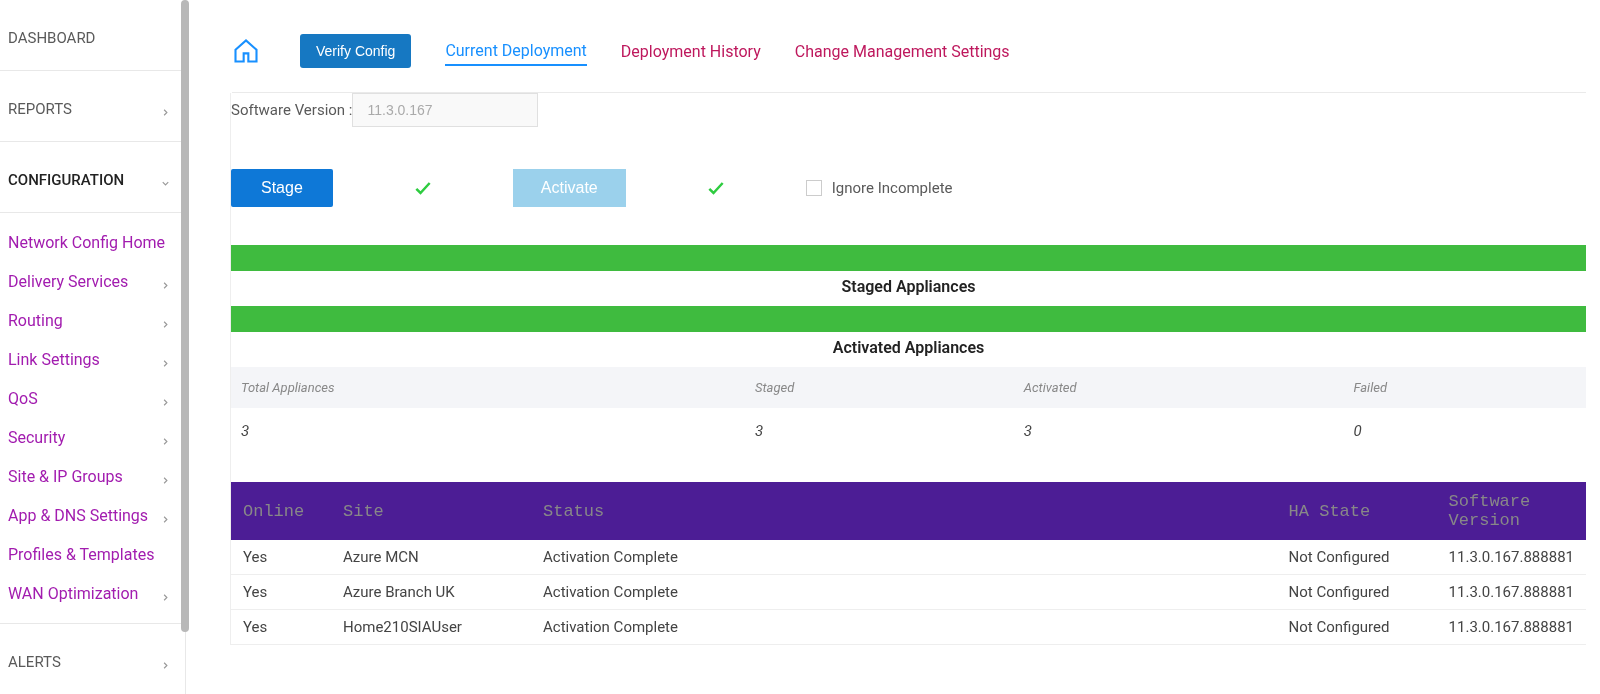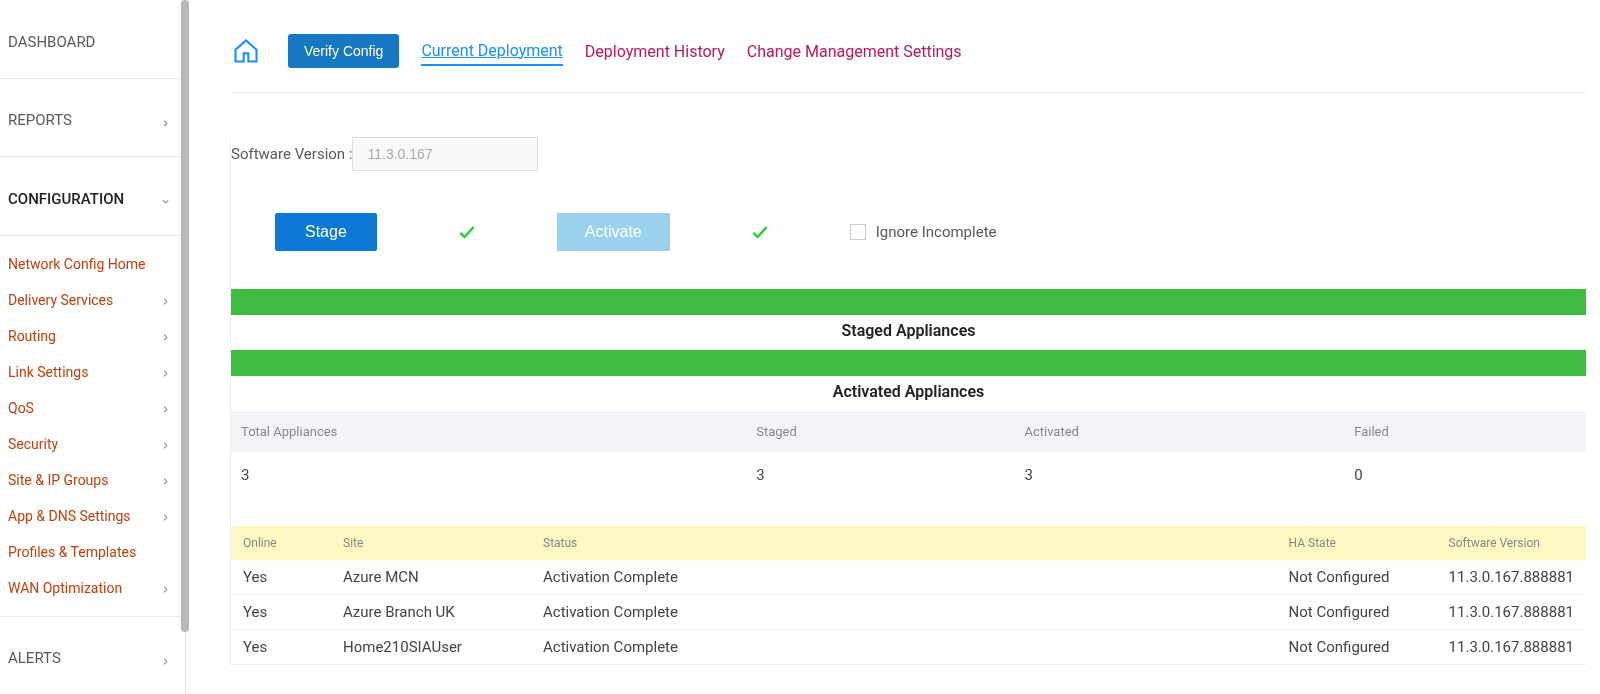--- a/index.html
+++ b/index.html
@@ -44,22 +44,22 @@
     }
     .sidebar-item.main.active {
       color: #222;
       font-weight: 500;
     }
     .sidebar-sub {
       padding: 10px 0 0 0;
     }
     .sidebar-subitem {
       padding: 10px 14px 10px 8px;
-      font-size: 14px;
-      color: #c2410c;
+      font-size: 16px;
+      color: #a21caf;
       display: flex;
       align-items: center;
       justify-content: space-between;
       cursor: pointer;
     }
     .chevron {
       width: 11px;
       height: 11px;
       flex-shrink: 0;
     }
@@ -69,24 +69,23 @@
     .main {
       flex: 1;
       padding: 34px 14px 0 46px;
       overflow: hidden;
     }
 
     
     .tabs-row {
       display: flex;
       align-items: center;
-      gap: 22px;
+      gap: 34px;
       border-bottom: 1px solid #eaeaea;
       padding-bottom: 24px;
-      margin-bottom: 44px;
     }
     .home-icon {
       width: 28px;
       height: 28px;
       color: #1890ff;
       margin-right: 6px;
       cursor: pointer;
     }
     .home-icon svg { width: 100%; height: 100%; }
     .verify-btn {
@@ -100,21 +99,20 @@
     }
     .tab {
       font-size: 16px;
       color: #be185d;
       cursor: pointer;
       padding: 4px 0;
     }
     .tab.active {
       color: #1890ff;
       border-bottom: 2px solid #1890ff;
-      text-decoration: underline;
     }
 
     
     .content {
       border-left: 1px solid #eee;
       padding-left: 0;
       margin-left: -2px;
     }
     .sw-row {
       display: flex;
@@ -133,21 +131,20 @@
       font-size: 14px;
       color: #aaa;
       width: 186px;
     }
 
     .action-row {
       display: flex;
       align-items: center;
       gap: 78px;
       margin-bottom: 38px;
-      margin-left: 44px;
     }
     .stage-btn {
       background: #0e78d7;
       color: #fff;
       border: none;
       padding: 10px 30px;
       font-size: 16px;
       cursor: pointer;
       border-radius: 2px;
     }
@@ -193,20 +190,21 @@
       font-weight: 600;
       color: #222;
       margin-bottom: 10px;
     }
 
     
     .summary-table {
       width: 100%;
       border-collapse: collapse;
       margin: 8px 0 28px 0;
+      font-style: italic;
     }
     .summary-table th {
       text-align: left;
       padding: 13px 10px;
       font-weight: 400;
       font-size: 13px;
       color: #888;
       background: #f4f5f8;
     }
     .summary-table td {
@@ -217,23 +215,24 @@
 
     
     .details-table {
       width: 100%;
       border-collapse: collapse;
     }
     .details-table th {
       text-align: left;
       padding: 10px 12px;
       font-weight: 400;
-      font-size: 12px;
+      font-size: 17px;
       color: #888;
-      background: #fef9c3;
+      background: #4c1d95;
+      font-family: Liberation Mono, monospace;
     }
     .details-table td {
       padding: 8px 12px;
       font-size: 15px;
       color: #444;
       border-bottom: 1px solid #eee;
     }
     .col-online { width: 100px; }
     .col-site { width: 200px; }
     .col-status { width: auto; }

